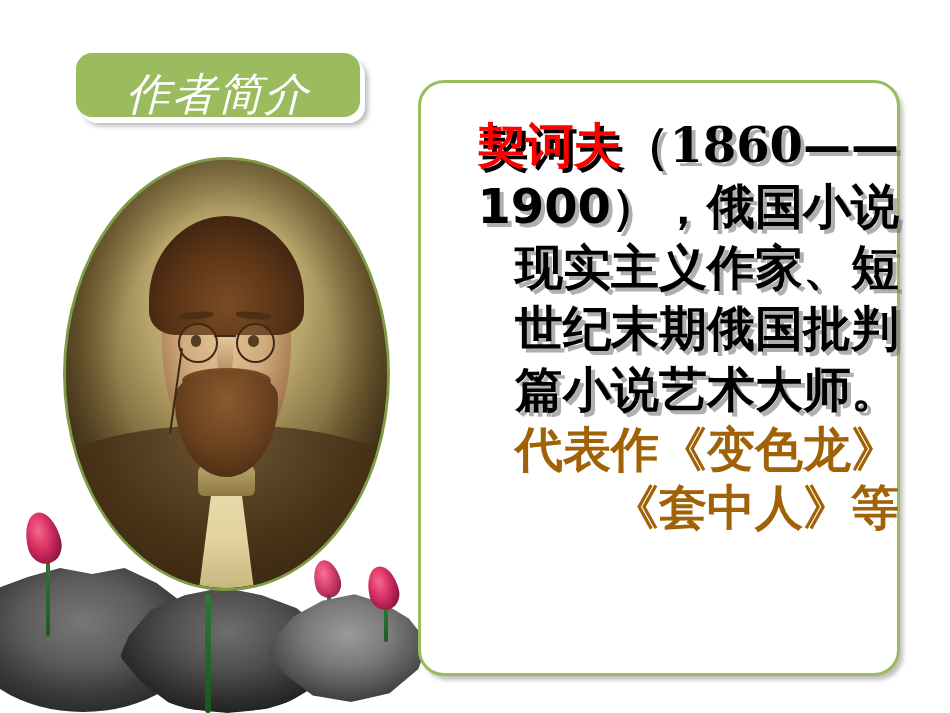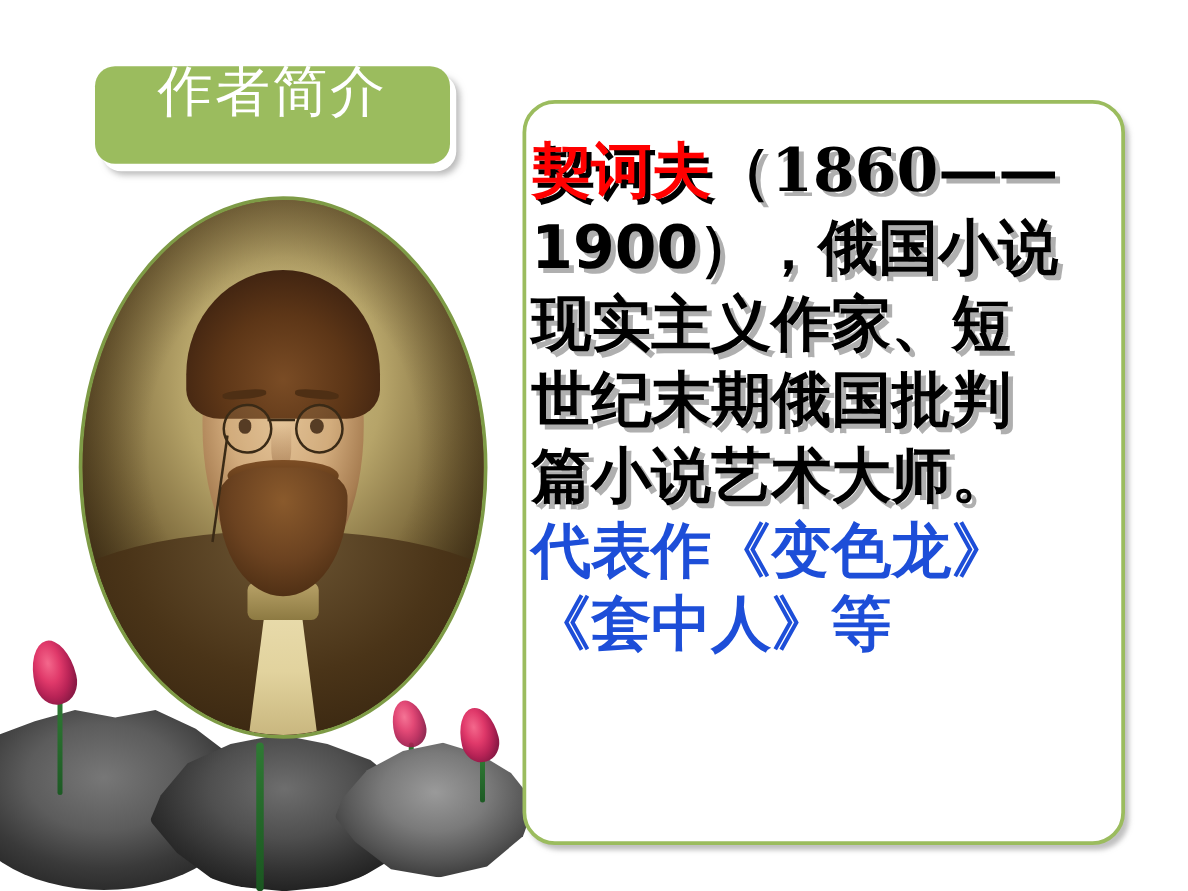--- a/index.html
+++ b/index.html
@@ -21,28 +21,29 @@
     background: #ffffff;
     overflow: hidden;
   }
 
   
   #title-tab {
     position: absolute;
     left: 76px;
     top: 53px;
     width: 284px;
-    height: 78px;
+    height: 64px;
     border-radius: 16px;
     background: #9BBC5E;
     box-shadow: 5px 6px 0 0 #ffffff, 8px 9px 5px 0 rgba(130,130,130,0.55);
     display: flex;
-    align-items: flex-start;
+    align-items: flex-end;
     justify-content: center;
     z-index: 30;
+    font-style: italic;
   }
   #title-tab-label {
     color: #ffffff;
     font-size: 44px;
     line-height: 1;
     letter-spacing: 2px;
     font-family: "DejaVu Sans", "Liberation Sans", sans-serif;
     white-space: nowrap;
     transform: translateY(-1px);
   }
@@ -57,23 +58,23 @@
     border: 3px solid #9BBC5E;
     border-radius: 26px;
     background: #ffffff;
     box-sizing: border-box;
     box-shadow: 4px 5px 4px -1px rgba(140,140,140,0.55);
     z-index: 25;
   }
   #bio-text {
     position: absolute;
     left: 4px;
-    top: 24px;
+    top: 32px;
     width: 474px;
-    text-align: left;
+    text-align: right;
     line-height: 1.0;
   }
   .bio-line {
     white-space: nowrap;
     font-size: 48px;
     line-height: 61px;
     letter-spacing: 0px;
     font-family: "DejaVu Serif", "Liberation Serif", serif;
     font-weight: 700;
     color: #000000;
@@ -81,21 +82,21 @@
   }
   .bio-line.num {
     font-family: "DejaVu Sans", "Liberation Sans", sans-serif;
     font-weight: 700;
   }
   .name-hl {
     color: #FF0000;
     text-shadow: 4px 4px 0 #000000;
   }
   .works {
-    color: #1d4ed8;
+    color: #a16207;
     text-shadow: none;
     font-weight: 700;
     font-size: 48px;
     line-height: 58px;
   }
 
   
   #portrait-frame {
     position: absolute;
     left: 63px;

